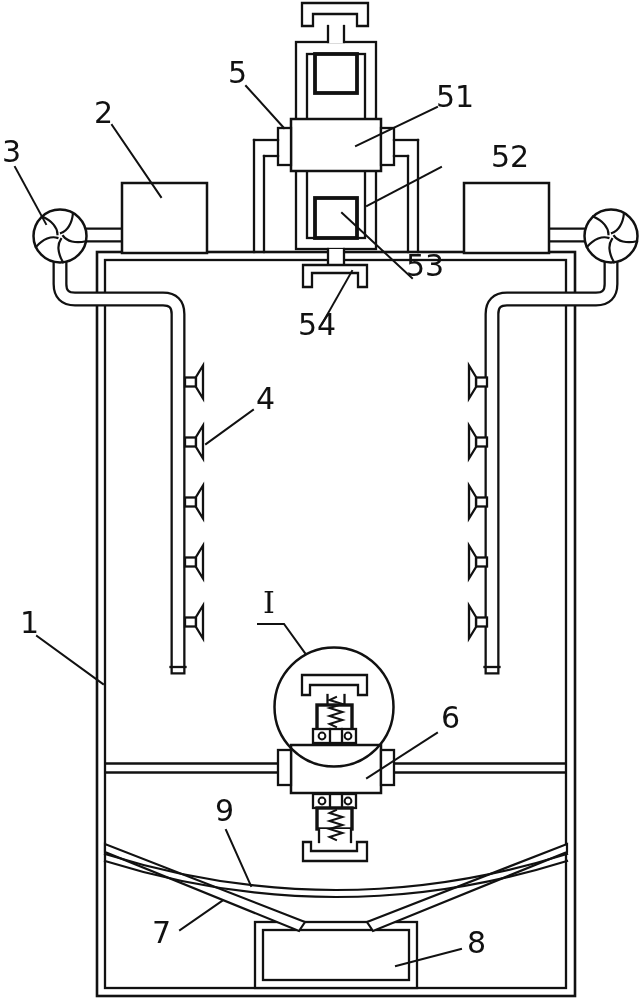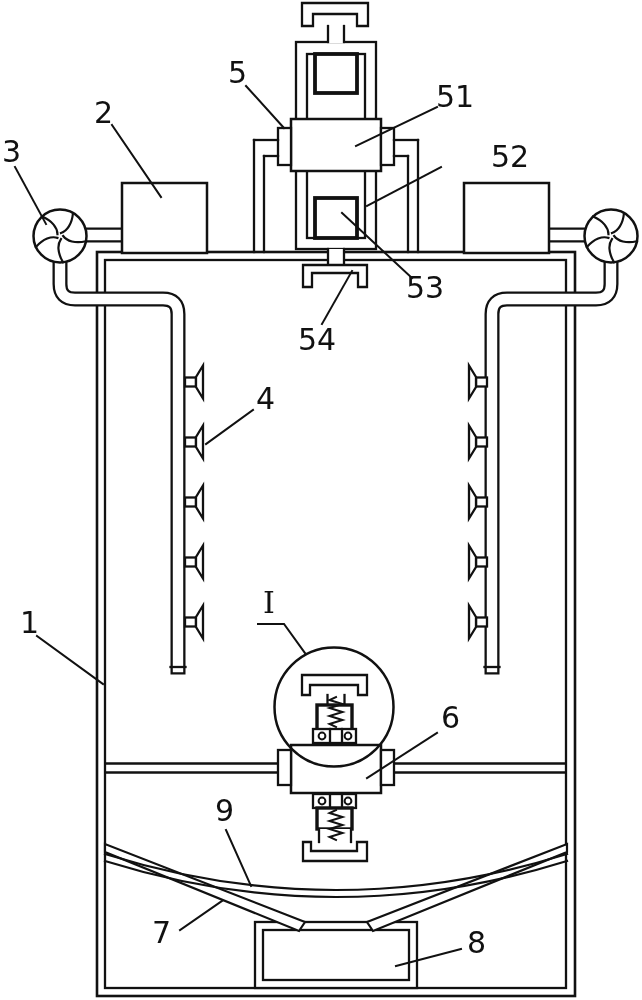--- a/index.html
+++ b/index.html
@@ -217,21 +217,21 @@
   </g>
 </svg>
 
 <div class="part-label" style="left:20px;top:608px;">1</div>
 <div class="part-label" style="left:94px;top:98px;">2</div>
 <div class="part-label" style="left:2px;top:137px;">3</div>
 <div class="part-label" style="left:256px;top:384px;">4</div>
 <div class="part-label" style="left:228px;top:58px;">5</div>
 <div class="part-label" style="left:436px;top:82px;">51</div>
 <div class="part-label" style="left:443px;top:142px;margin-left:48px;">52</div>
-<div class="part-label" style="left:406px;top:273px;">53</div>
-<div class="part-label" style="left:298px;top:325px;text-align:right;">54</div>
+<div class="part-label" style="left:406px;top:251px;">53</div>
+<div class="part-label" style="left:298px;top:310px;text-align:right;">54</div>
 <div class="part-label serif" style="left:263px;top:588px;">I</div>
 <div class="part-label" style="left:441px;top:703px;">6</div>
 <div class="part-label" style="left:215px;top:796px;">9</div>
 <div class="part-label" style="left:152px;top:918px;">7</div>
 <div class="part-label" style="left:467px;top:928px;">8</div>
 
 </div>
 
 </body></html>

